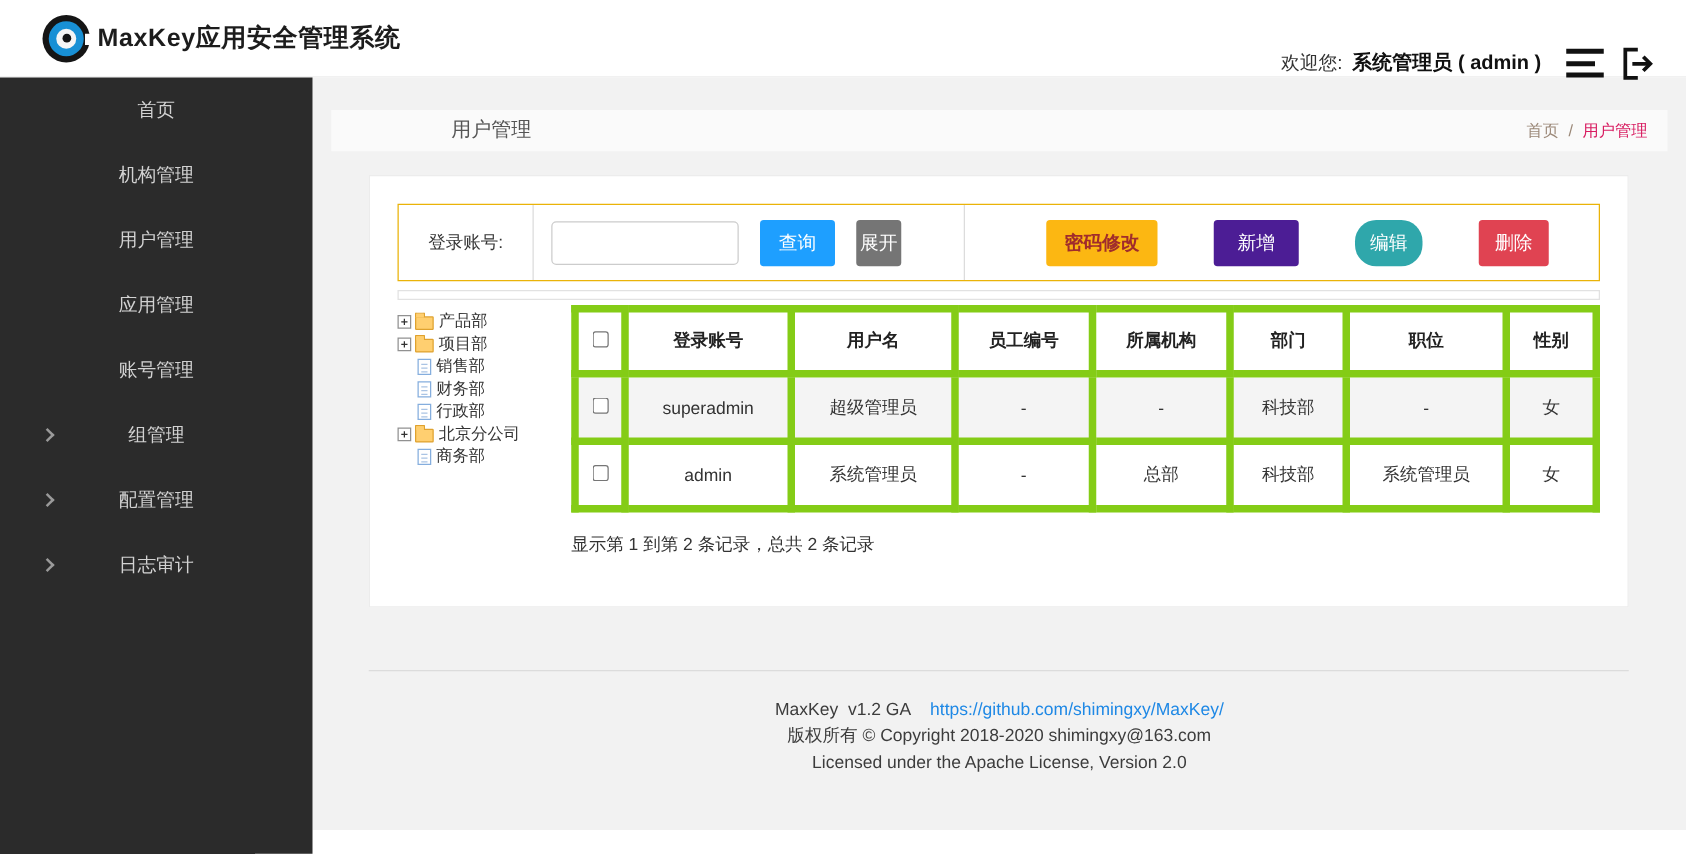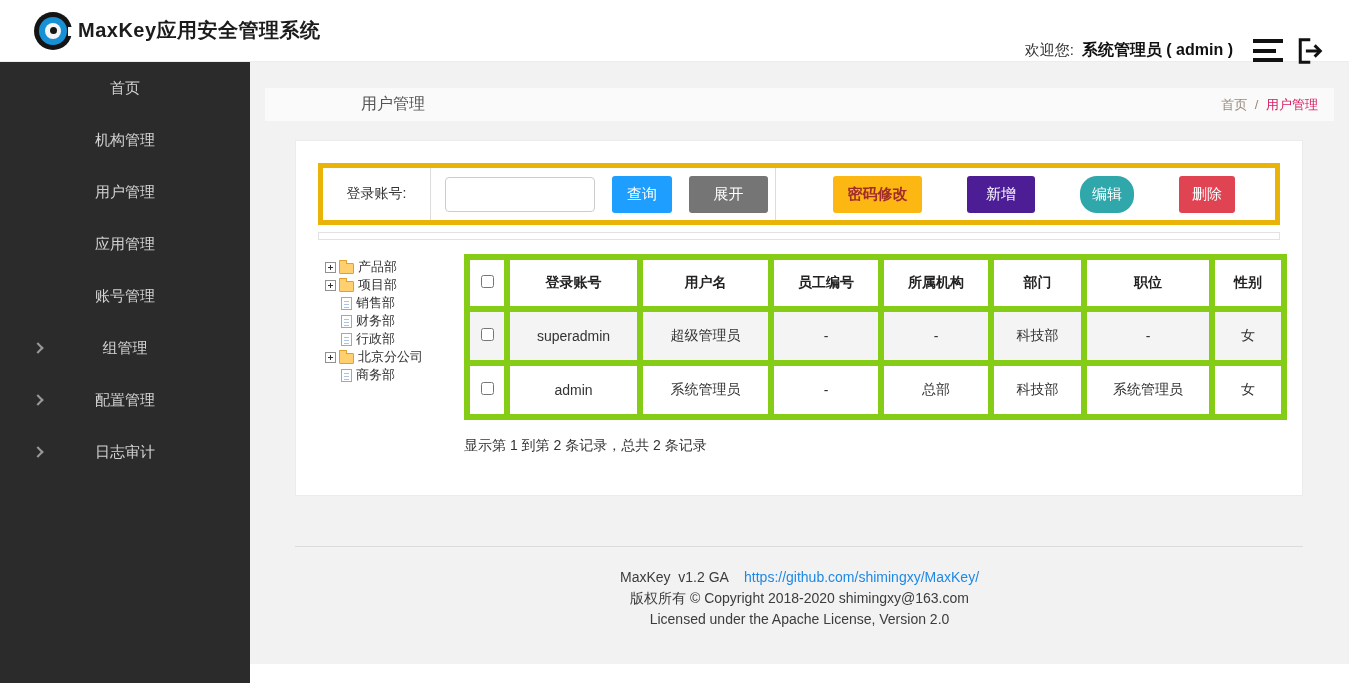--- a/index.html
+++ b/index.html
@@ -39,37 +39,37 @@
               justify-content:space-between; padding:0 16px 0 96px; }
   .page-title { font-size:16px; color:#555; }
   .breadcrumb { font-size:13px; }
   .crumb-home { color:#9b8878; cursor:pointer; }
   .crumb-sep { color:#9b8878; margin:0 4px; }
   .crumb-current { color:#d81b60; }
 
   
   .card { margin:19px 46px 0 45px; background:#fff; border:1px solid #ececec; padding:22px; }
 
-  .toolbar { border:5px solid #eab308; display:flex; align-items:stretch; height:62px; }
+  .toolbar { border:1px solid #eab308; display:flex; align-items:stretch; height:62px; }
   .tb-label { width:108px; border-right:1px solid #dcdcdc; display:flex; align-items:center; justify-content:center;
               font-size:14px; color:#333; flex:none; }
   .tb-fields { width:345px; border-right:1px solid #dcdcdc; display:flex; align-items:center; padding-left:14px; gap:17px; flex:none; }
   .search-input { width:150px; height:35px; border:1px solid #ccc; border-radius:4px; padding:0 8px; font-size:14px; font-family:inherit; }
   .btn { border:none; color:#fff; font-size:15px; border-radius:3px; cursor:pointer; height:37px; font-family:inherit; }
   .btn-query { width:60px; background:#1e9fff; }
-  .btn-expand { width:79px; background:#757575; }
+  .btn-expand { width:36px; background:#757575; }
   .tb-actions { flex:1; display:flex; align-items:center; justify-content:flex-end; gap:45px; padding-right:40px; }
   .btn-password { width:89px; background:#fcb712; color:#a02c2c; font-weight:700; }
   .btn-add { width:68px; background:#4c1d95; }
   .btn-edit { width:54px; background:#2fa7ab;border-radius:17px; }
   .btn-delete { width:56px; background:#e04352; }
 
   .collapse-strip { margin-top:7px; height:8px; border:1px solid #e2e2e2; }
 
-  .content-row { margin-top:14px; display:flex; }
+  .content-row { margin-top:4px; display:flex;justify-content:flex-end; }
 
   
   .tree { width:146px; padding:4px 0 0 7px; flex:none; }
   .tree-item { display:flex; align-items:center; height:18px; font-size:13px; color:#333; cursor:pointer; }
   .expander { width:11px; height:11px; border:1px solid #919191; background:#fff; position:relative; flex:none; margin-right:3px; }
   .expander::before,.expander::after { content:""; position:absolute; background:#333; }
   .expander::before { left:2px; right:2px; top:4px; height:1px; }
   .expander::after { top:2px; bottom:2px; left:4px; width:1px; }
   .tree-spacer { width:14px; flex:none; }
   .folder-icon { width:15px; height:11px; background:#ffcf70; border:1px solid #dfa22f; border-radius:1px; position:relative;

